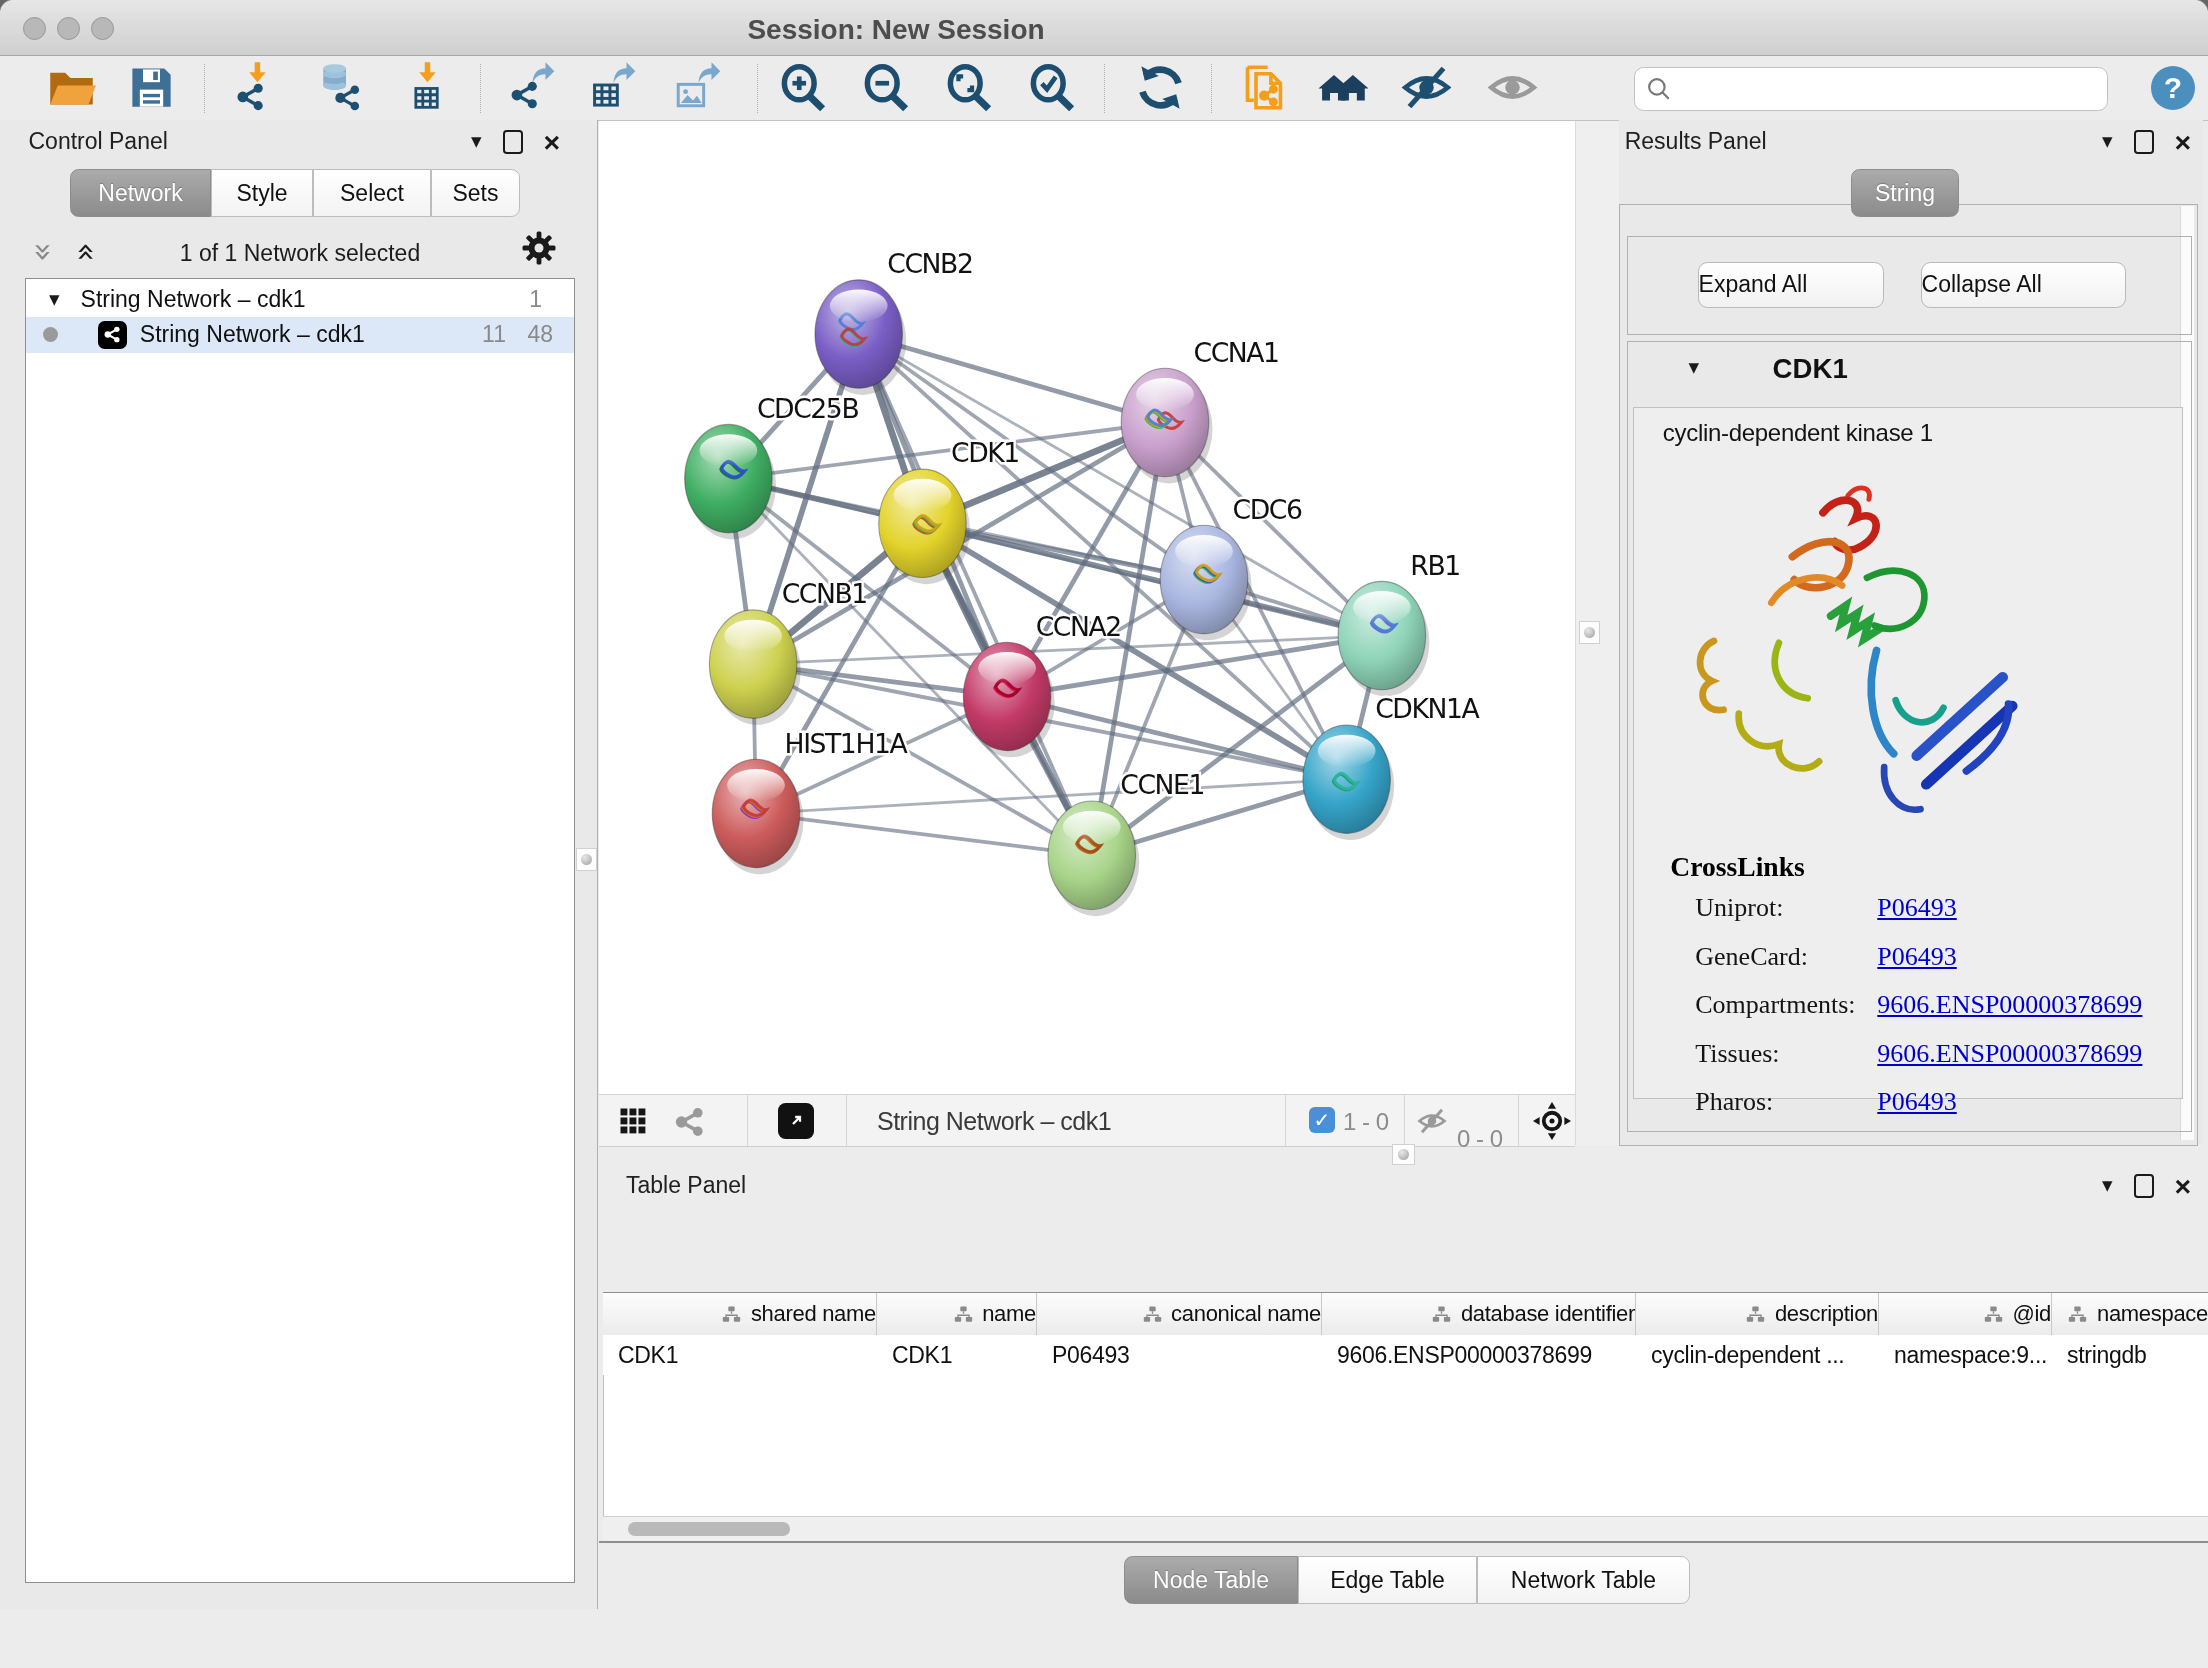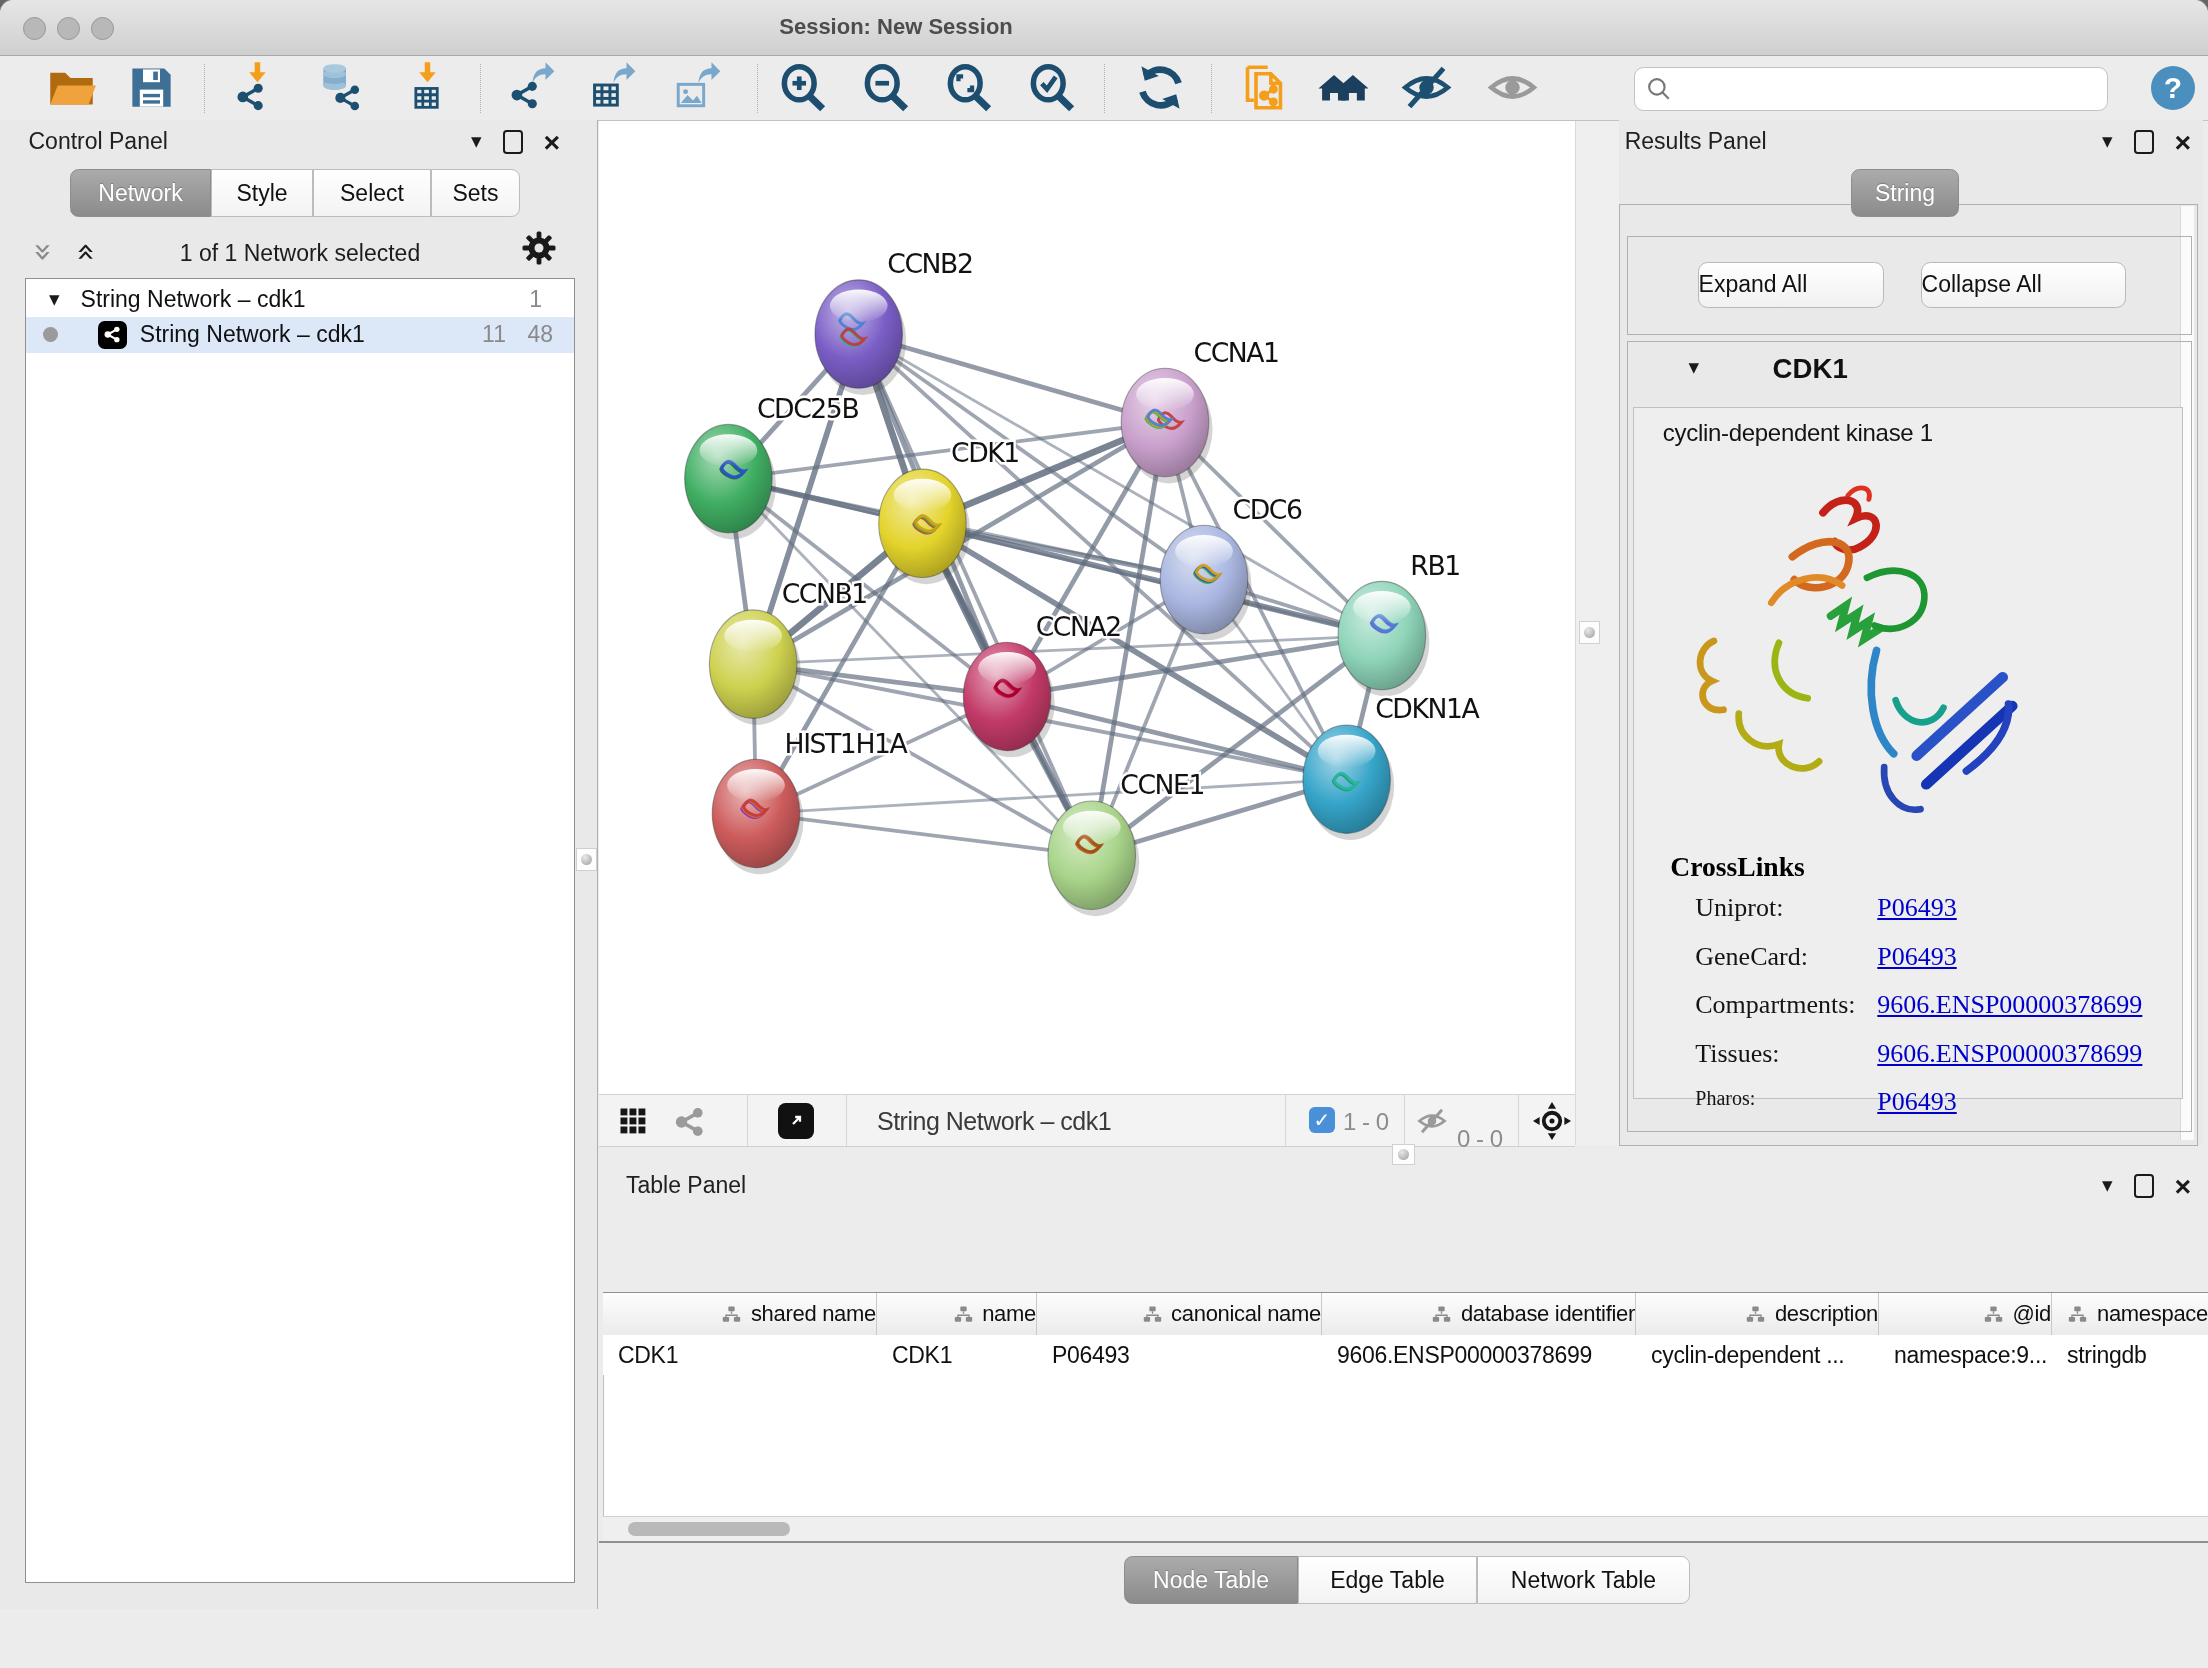--- a/index.html
+++ b/index.html
@@ -4,21 +4,21 @@
 <style>
   html,body{margin:0;padding:0;background:#666;}
   #win{position:relative;width:2208px;height:1668px;background:#ececec;
        font-family:"Liberation Sans",sans-serif;overflow:hidden;
        border-radius:13.3px 13.3px 0 0;outline:1px solid #8a8a8a;}
   .abs{position:absolute;}
   
   #titlebar{left:0;top:0;width:2208px;height:55px;
     background:linear-gradient(#e6e6e6,#cfcfcf);border-bottom:1px solid #a8a8a8;}
   .tlight{width:21px;height:21px;border-radius:50%;background:#b8b8b8;border:1px solid #979797;top:17px;}
-  #title-text{width:1792px;text-align:center;top:14.3px;font-size:22px;color:#4d4d4d;font-weight:bold;}
+  #title-text{width:1792px;text-align:center;top:14.3px;font-size:28px;color:#4d4d4d;font-weight:bold;}
   
   #toolbar{left:0;top:56px;width:2208px;height:64px;background:#ececec;border-bottom:1px solid #c2c2c2;}
   .tsep{top:7.6px;width:0;height:49px;border-left:1.9px dotted #b0b0b0;}
   .tbico{position:absolute;top:5.7px;width:51px;height:51px;}
   #searchbox{left:1634px;top:11.4px;width:474px;height:44px;background:#fff;border:1px solid #c2c2c2;border-radius:9.5px;display:flex;align-items:center;padding-left:9.5px;box-sizing:border-box;}
   #helpbtn{left:2151px;top:9.5px;width:44px;height:44px;border-radius:50%;background:#4a8fbe;color:#fff;font-size:30px;font-weight:bold;text-align:center;line-height:44px;}
   
   .ptitle{font-size:23px;color:#202020;}
   .panel-ctrl{display:flex;gap:21px;align-items:center;}
   .tri{font-family:"DejaVu Sans",sans-serif;font-size:21px;color:#1a1a1a;line-height:1;}
@@ -683,21 +683,21 @@
         </svg>
         <div class="abs serif" style="left:36px;top:443px;font-size:27.6px;font-weight:bold;color:#000">CrossLinks</div>
         <div class="abs serif" style="left:61px;top:485px;font-size:26px;color:#141414">Uniprot:</div>
         <div class="abs serif xlink" style="left:243px;top:485px;font-size:26px">P06493</div>
         <div class="abs serif" style="left:61px;top:534px;font-size:26px;color:#141414">GeneCard:</div>
         <div class="abs serif xlink" style="left:243px;top:534px;font-size:26px">P06493</div>
         <div class="abs serif" style="left:61px;top:582px;font-size:26px;color:#141414">Compartments:</div>
         <div class="abs serif xlink" style="left:243px;top:582px;font-size:26px">9606.ENSP00000378699</div>
         <div class="abs serif" style="left:61px;top:631px;font-size:26px;color:#141414">Tissues:</div>
         <div class="abs serif xlink" style="left:243px;top:631px;font-size:26px">9606.ENSP00000378699</div>
-        <div class="abs serif" style="left:61px;top:679px;font-size:20px;color:#141414">Pharos:</div>
+        <div class="abs serif" style="left:61px;top:679px;font-size:26px;color:#141414">Pharos:</div>
         <div class="abs serif xlink" style="left:243px;top:679px;font-size:26px">P06493</div>
       </div>
     </div>
   </div>
 
   <div class="abs" style="left:599px;top:1166px;width:1609px;height:443px;background:#ececec">
     <div class="abs ptitle" style="left:27px;top:5.7px">Table Panel</div>
     <div class="abs panel-ctrl" style="left:1503px;top:5.7px">
       <span class="tri">▾</span>
       <span class="floatsq"></span>

